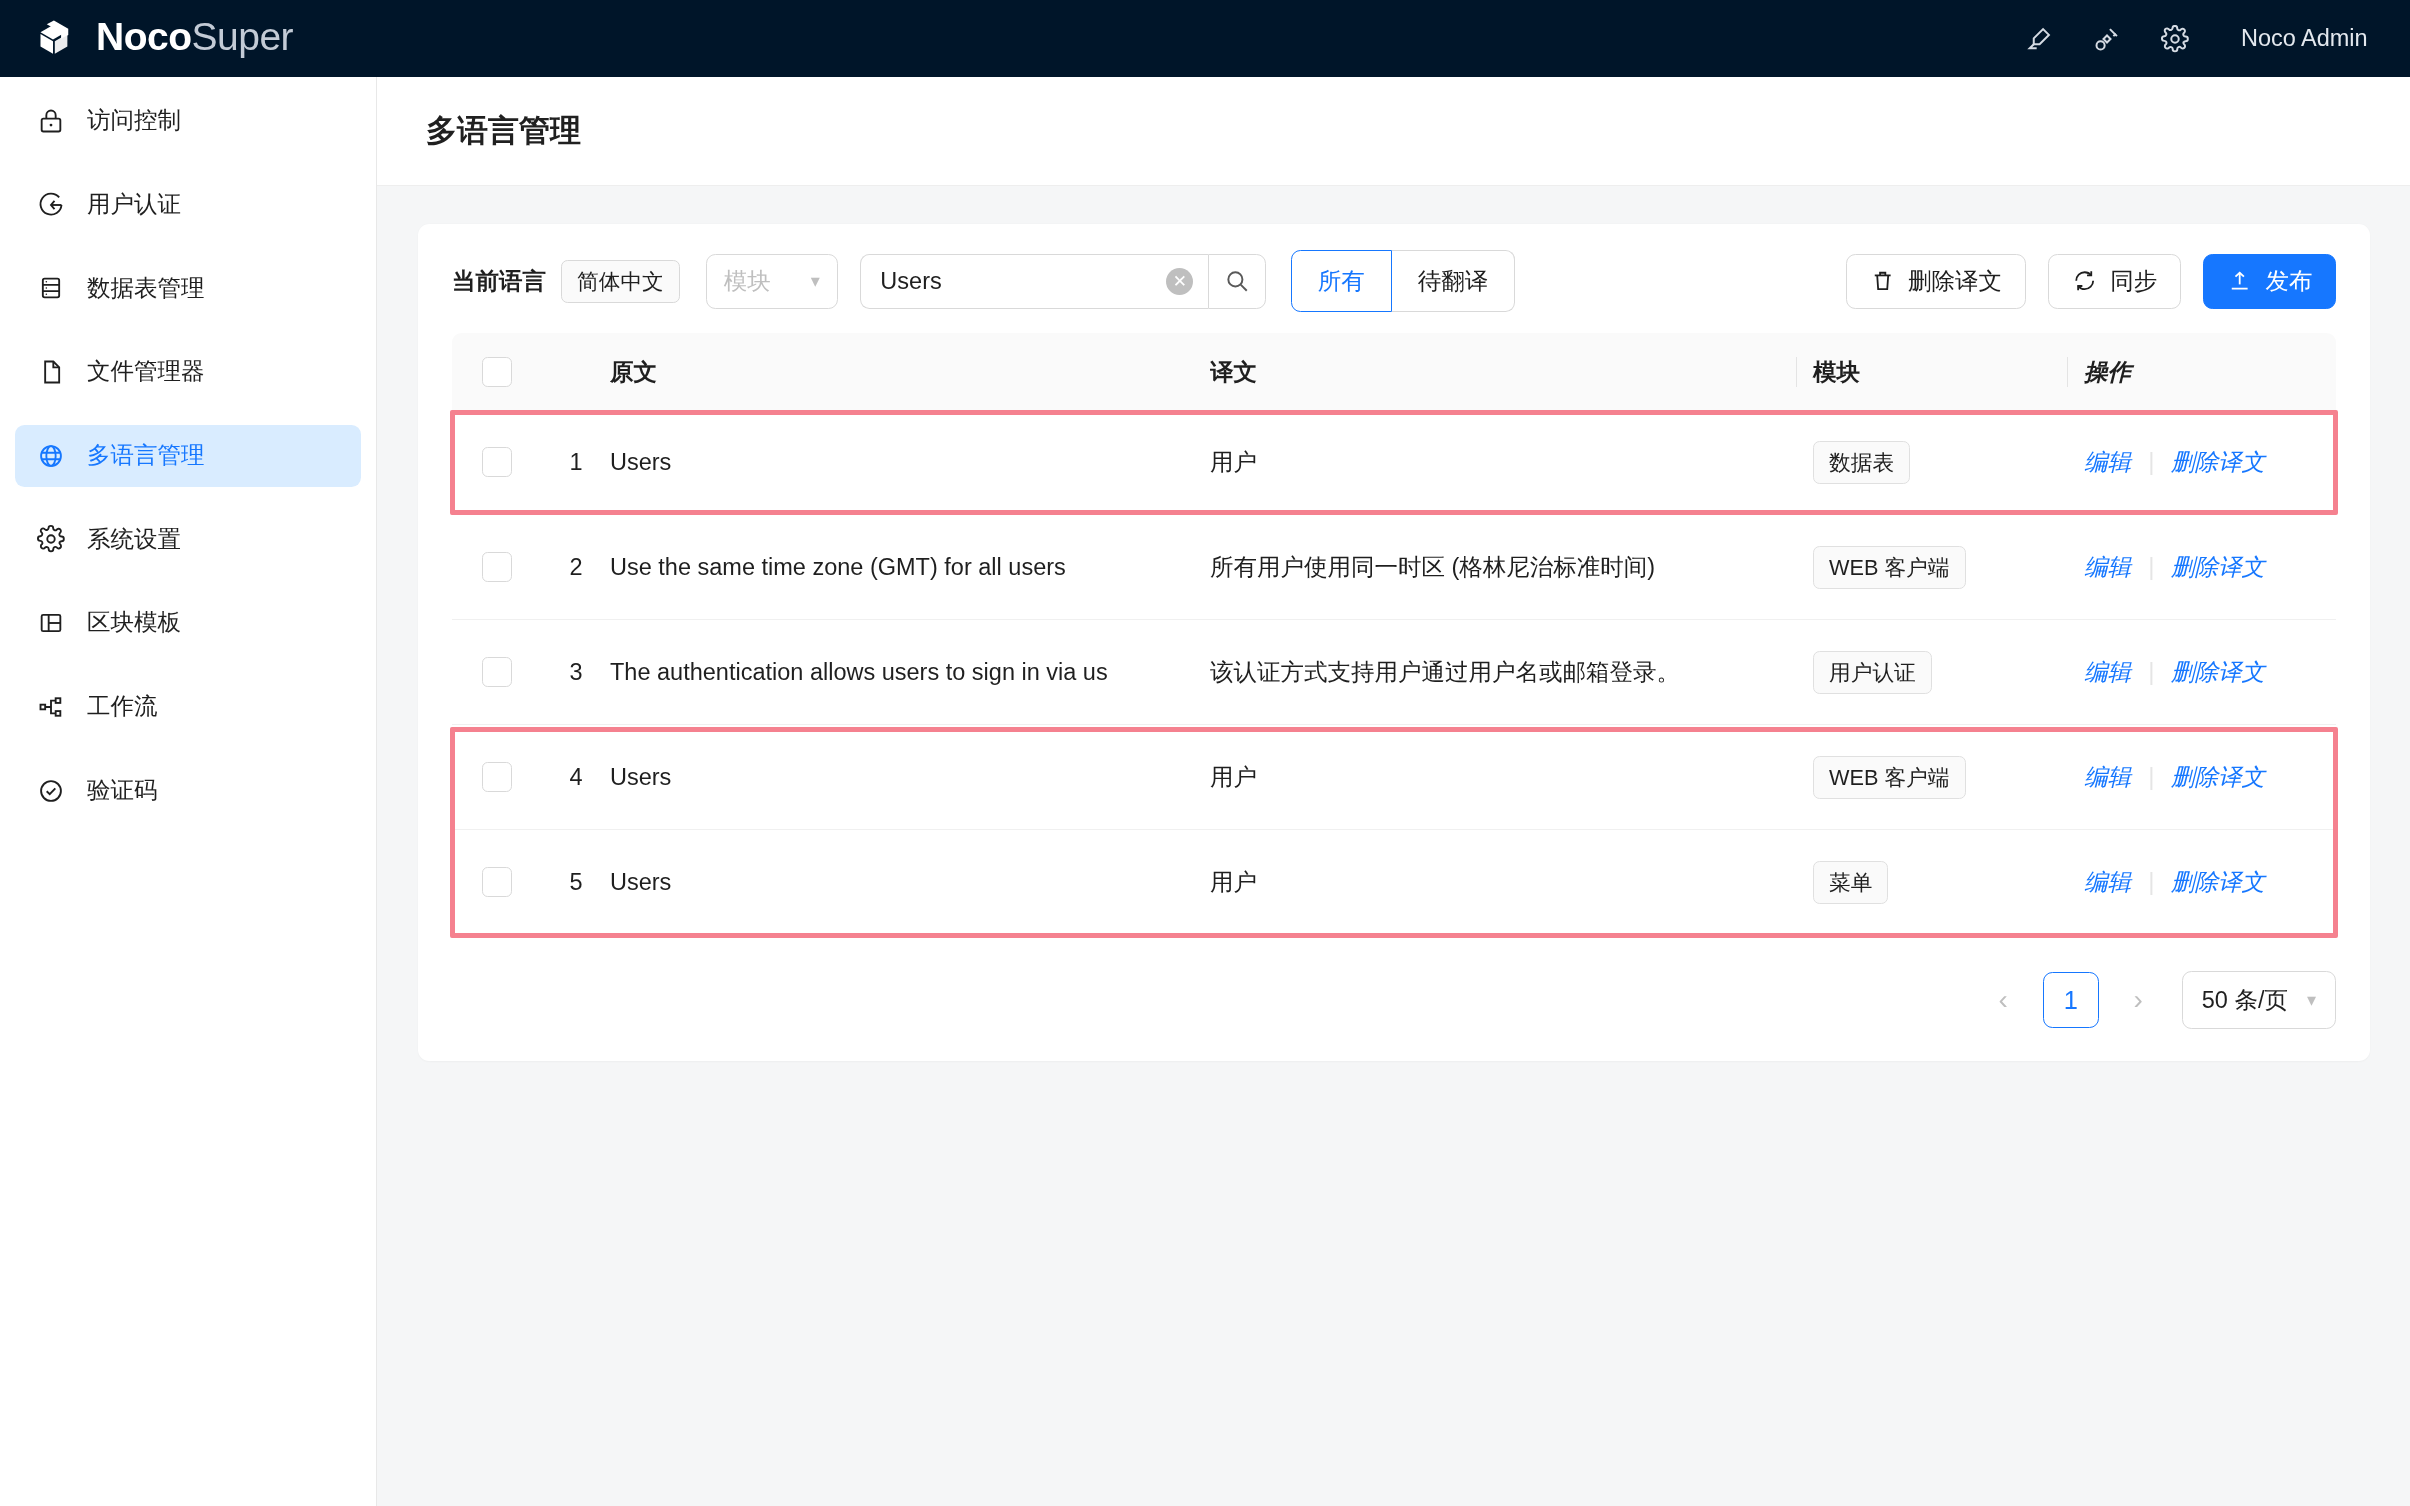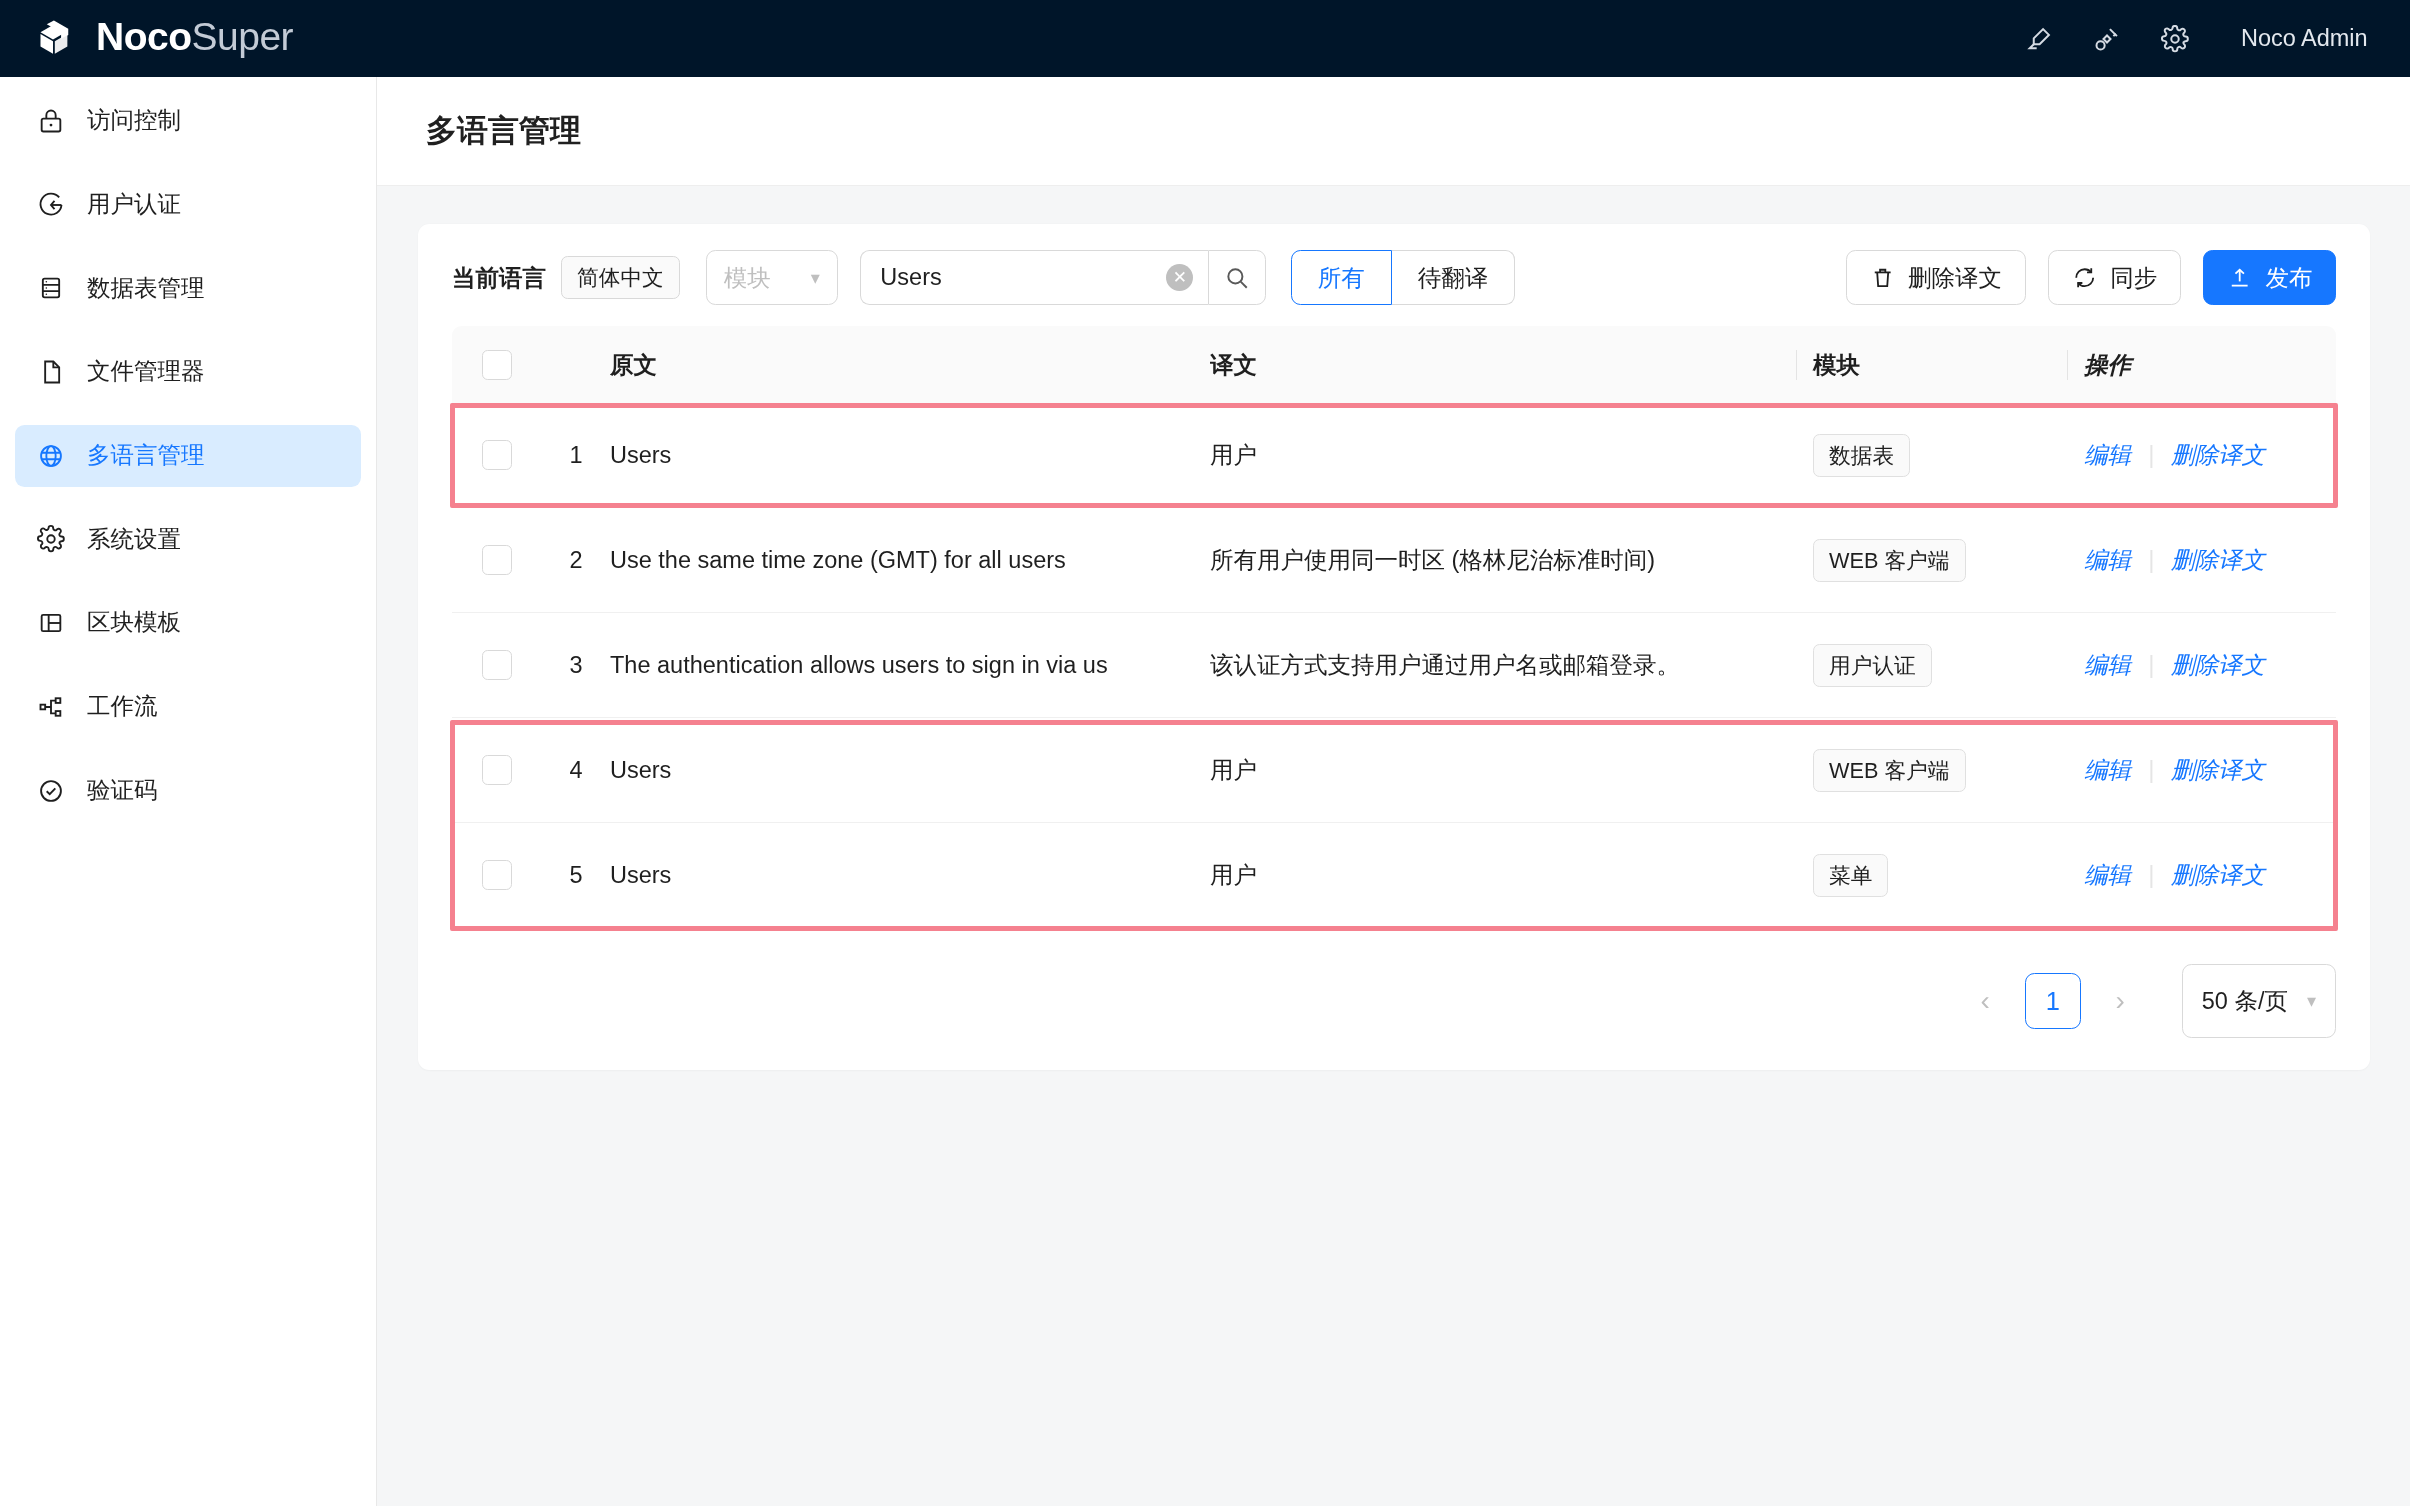--- a/index.html
+++ b/index.html
@@ -109,21 +109,21 @@
   }
   .search-btn {
     width: 58px; height: 55px;
     border: 0.9px solid #d9d9d9; border-radius: 0 9.4px 9.4px 0;
     background: #fff; display: flex; align-items: center; justify-content: center;
     cursor: pointer;
   }
   .search-btn svg { width: 26px; height: 26px; stroke: #595959; fill: none; stroke-width: 1.8; }
   .seg { margin-left: 24.5px; display: flex; }
   .seg-btn {
-    height: 55px; padding: 0 26px;
+    height: 62px; padding: 0 26px;
     display: flex; align-items: center; justify-content: center;
     border: 0.9px solid #d9d9d9; background: #ffffff;
     font-size: 23.5px; color: #1f1f1f; cursor: pointer; white-space: nowrap;
   }
   .seg-btn:first-child { border-radius: 9.4px 0 0 9.4px; }
   .seg-btn:last-child { border-radius: 0 9.4px 9.4px 0; border-left: none; }
   .seg-btn.active { color: #1677ff; border-color: #1677ff; position: relative; z-index: 2; }
   .tb-spacer { flex: 1 1 auto; }
   .btn {
     height: 55px; padding: 0 22.6px;
@@ -183,21 +183,21 @@
     width: 49px; height: 49px; display: flex; align-items: center; justify-content: center;
     color: #bfbfbf; font-size: 28px; cursor: pointer; border-radius: 7.5px;
   }
   .pg-num {
     min-width: 56px; height: 56px; padding: 0 13px;
     display: flex; align-items: center; justify-content: center;
     border: 0.9px solid #1677ff; border-radius: 9.4px;
     color: #1677ff; font-size: 25.4px; cursor: pointer; background: #fff;
   }
   .pg-size {
-    margin-left: 22px; height: 74px; padding: 0 19px;
+    margin-left: 4px; height: 58px; padding: 0 19px;
     display: flex; align-items: center; gap: 19px;
     border: 0.9px solid #d9d9d9; border-radius: 9.4px; background: #fff;
     font-size: 23.5px; color: #1f1f1f; cursor: pointer; white-space: nowrap;
   }
   .pg-size .chev { font-size: 18px; color: #bfbfbf; }
 </style>
 </head>
 <body>
 
 <div id="app">

